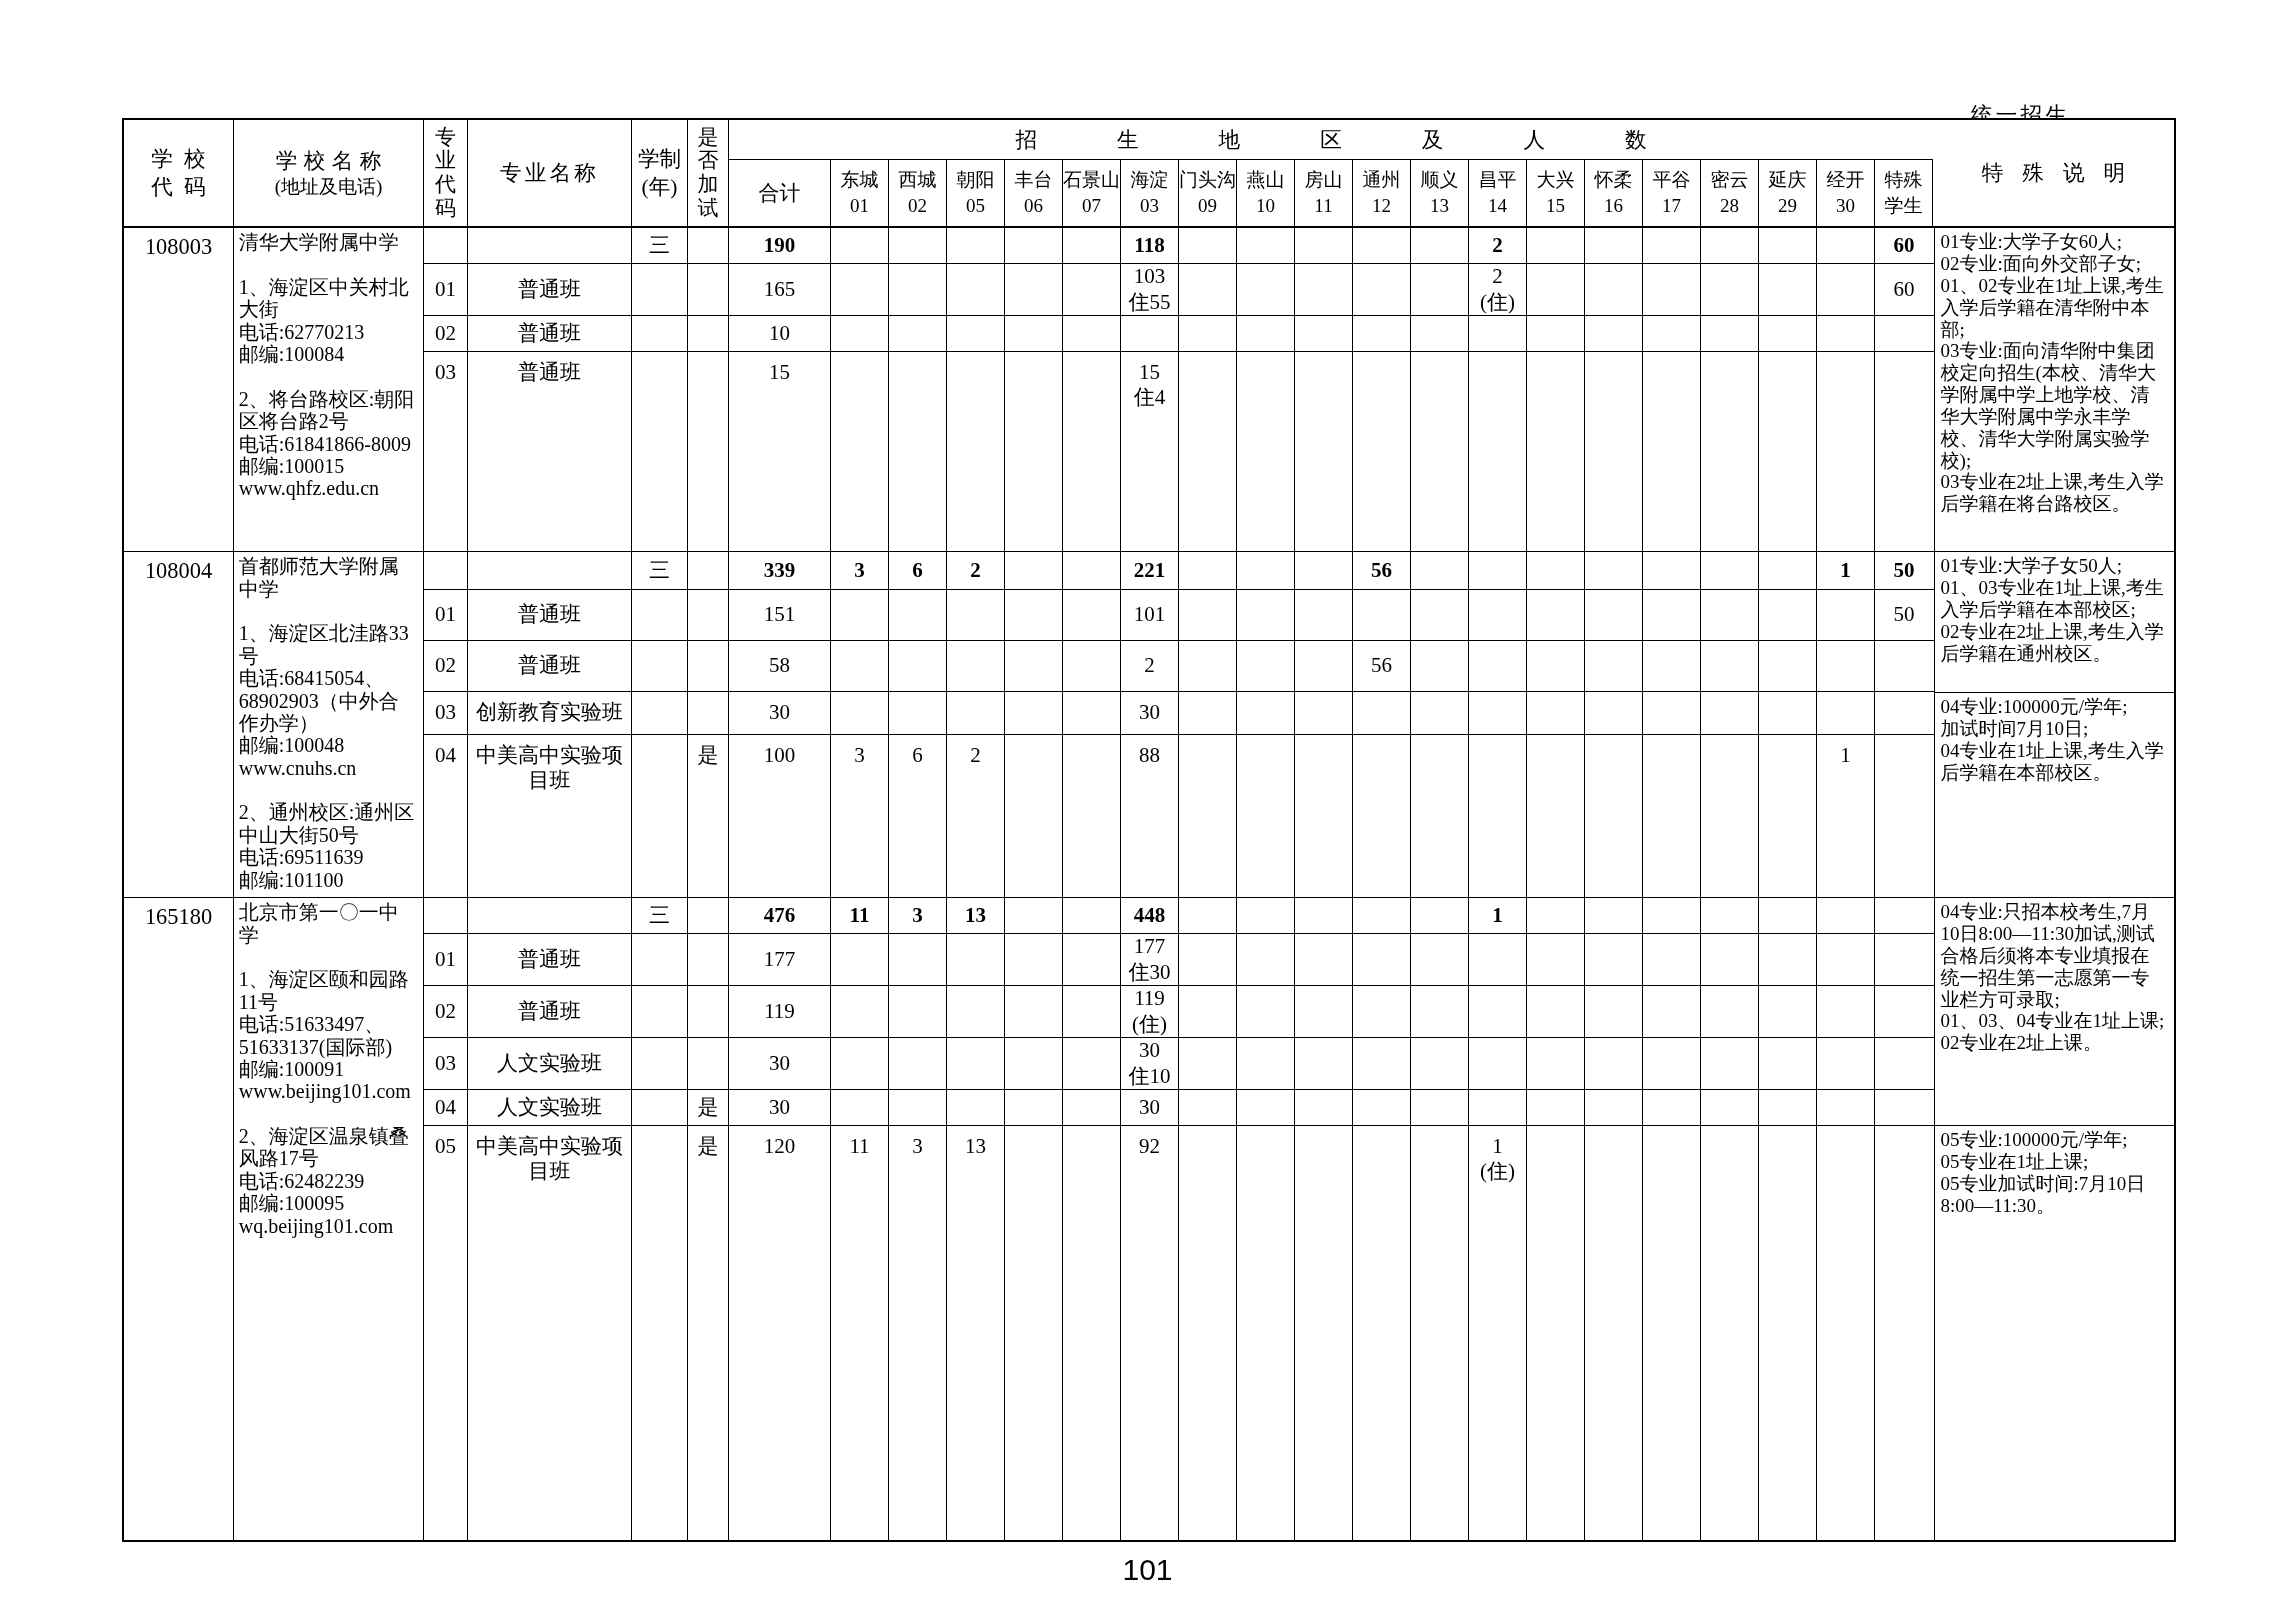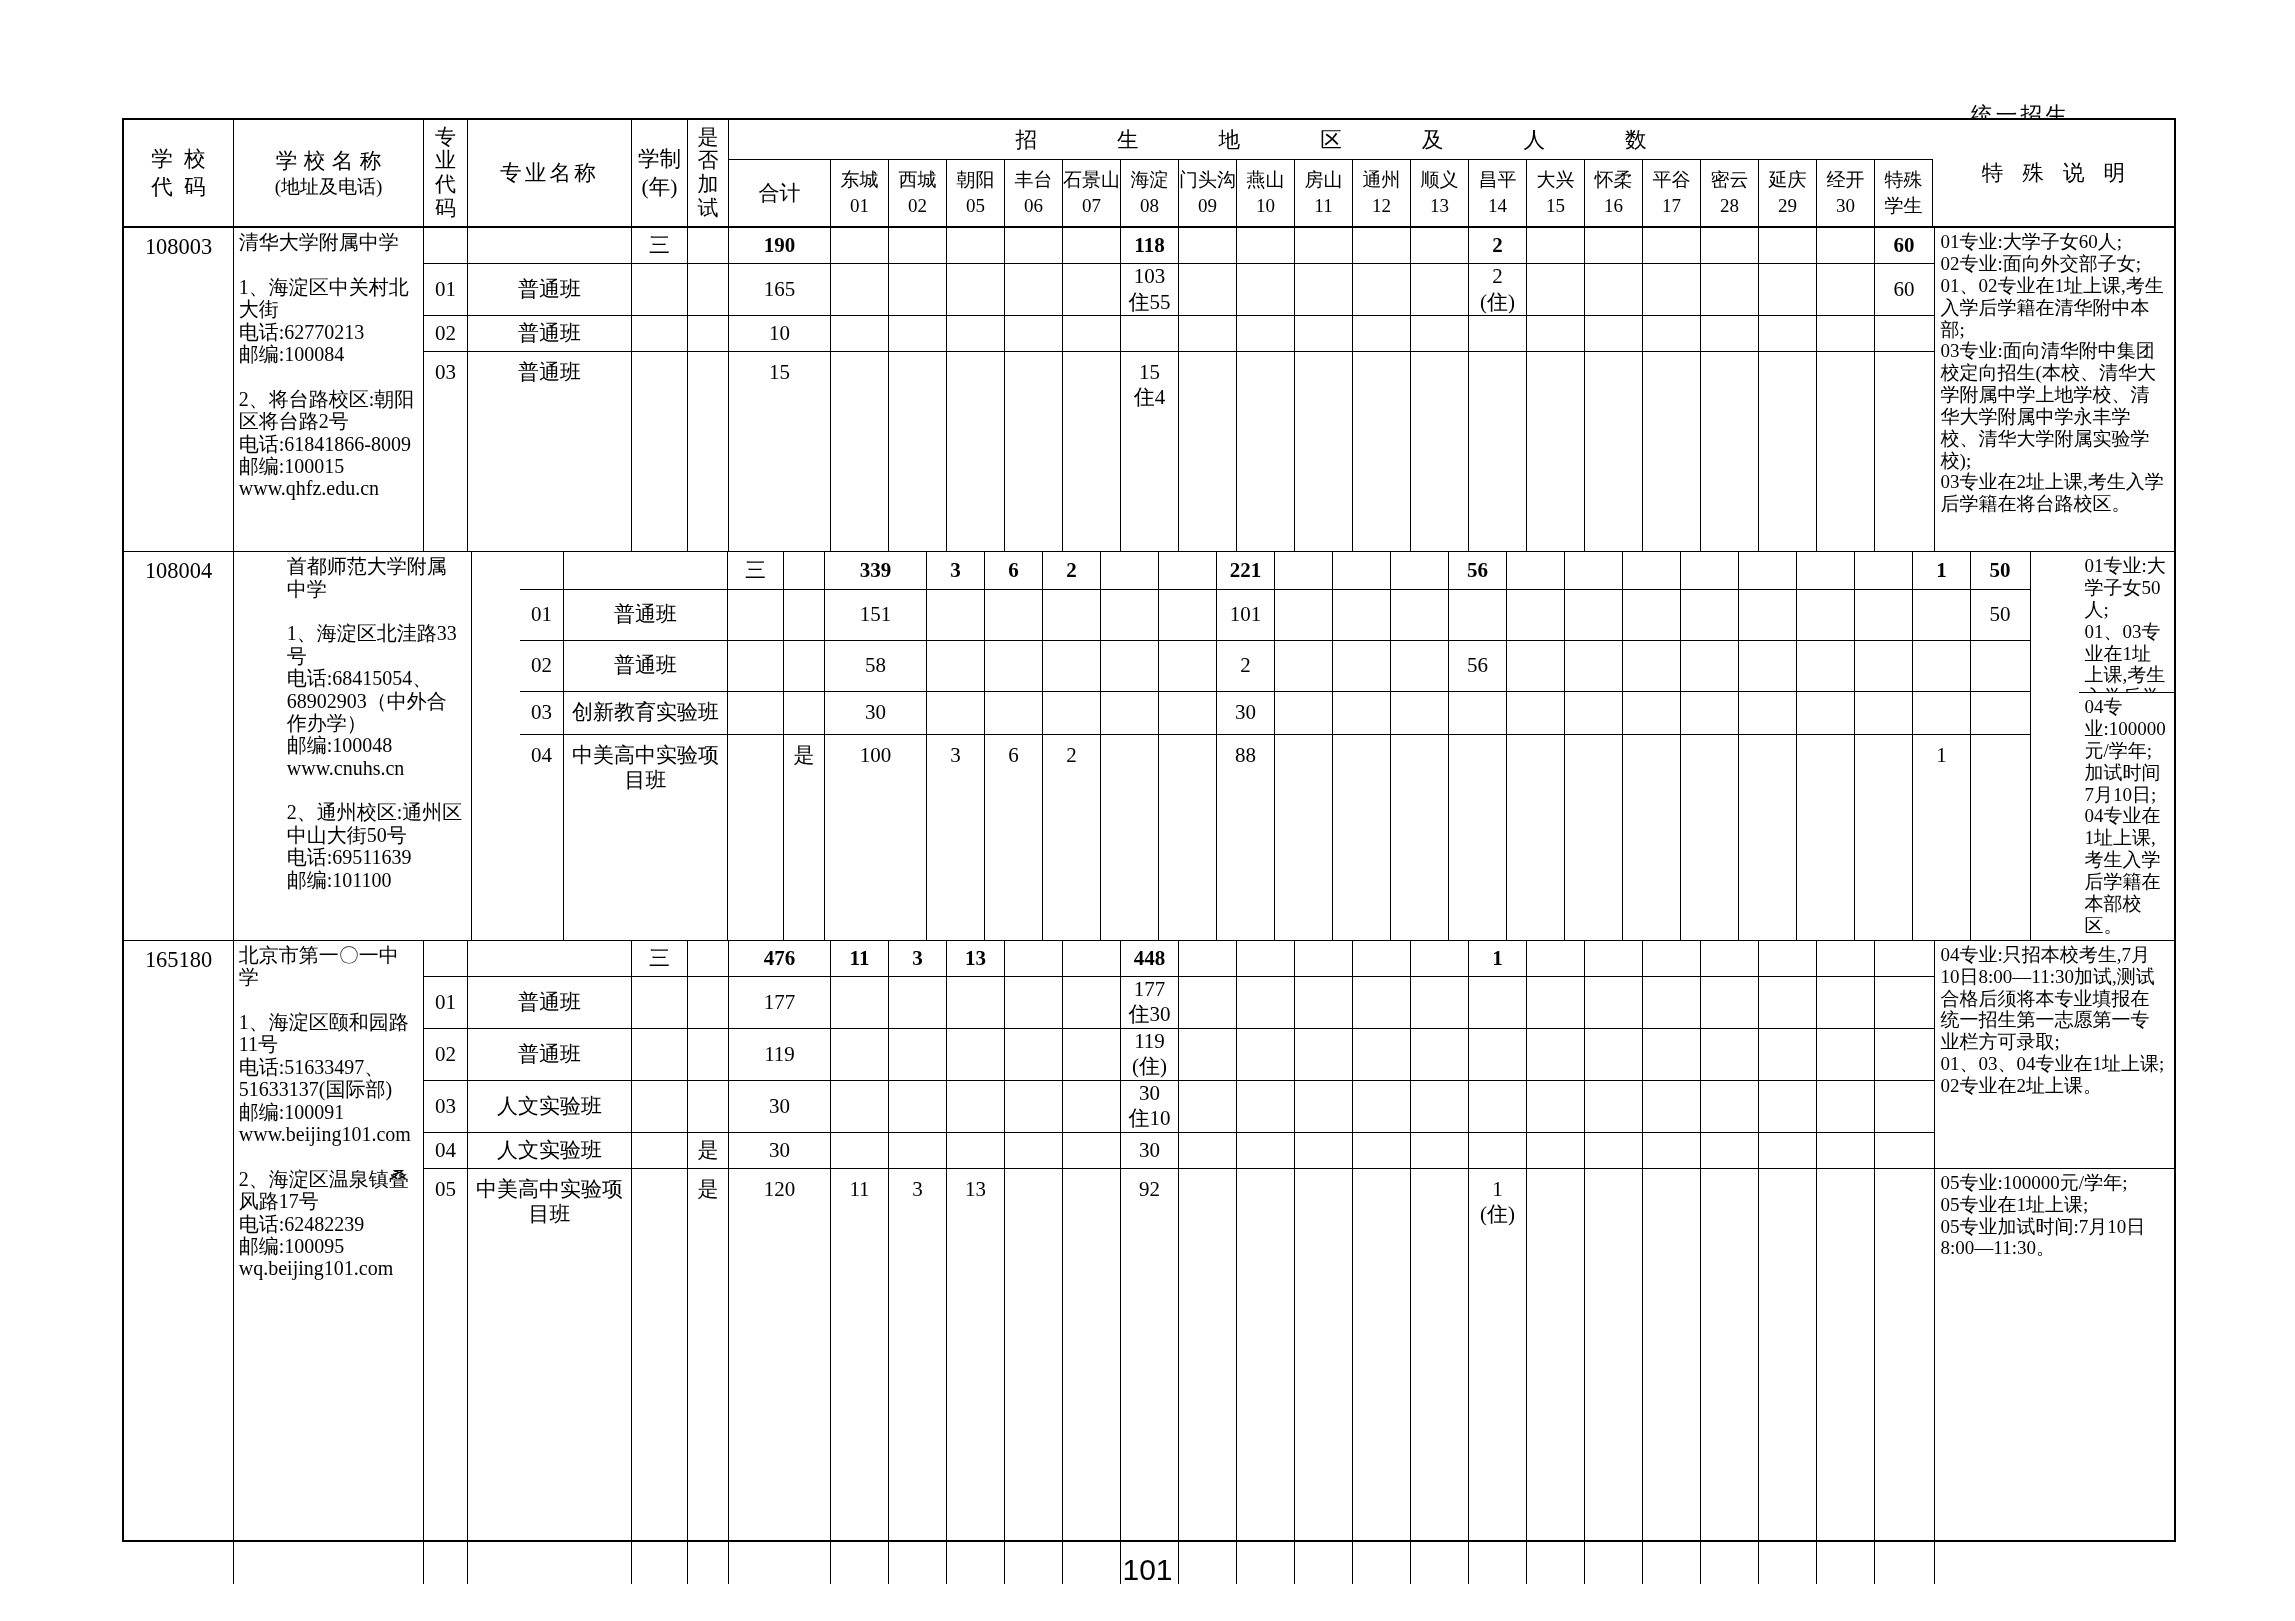--- a/index.html
+++ b/index.html
@@ -19,21 +19,21 @@
   .w-et{width:41px;line-height:1.12;font-size:21px;}
   .region{width:1204px;display:flex;flex-direction:column;flex:0 0 auto;}
   .region-span{flex:0 0 40px;border-bottom:1.6px solid #000;box-sizing:border-box;display:flex;align-items:center;justify-content:center;font-size:21.6px;letter-spacing:80px;padding-left:80px;white-space:nowrap;overflow:hidden;}
   .region-sub{flex:1;display:flex;}
   .hc2{border-right:1.6px solid #000;box-sizing:border-box;width:58px;display:flex;align-items:center;justify-content:center;text-align:center;font-size:19px;line-height:1.35;white-space:pre-line;flex:0 0 auto;}
   .hc2.w-total{width:102px;font-size:21px;}
   .w-notes{flex:1 1 auto;border-right:none;letter-spacing:19px;padding-left:19px;}
   .block{display:flex;border-bottom:1.6px solid #000;box-sizing:border-box;}
   .block:last-child{border-bottom:none;}
   .bh1{flex:0 0 324px;}
-  .bh2{flex:0 0 346px;gap:48px;}
+  .bh2{flex:0 0 346px;}
   .bh3{flex:0 0 643px;}
   .col-code{width:110px;border-right:1.6px solid #000;box-sizing:border-box;text-align:center;padding-top:6.4px;font-size:22.4px;flex:0 0 auto;}
   .col-info{width:190px;border-right:1.6px solid #000;box-sizing:border-box;padding:3.2px 4.8px;font-size:20px;line-height:1.12;white-space:pre-line;flex:0 0 auto;overflow:hidden;}
   .rows{width:1511px;display:flex;flex-direction:column;border-right:1.6px solid #000;box-sizing:border-box;flex:0 0 auto;}
   .drow{display:flex;border-bottom:1.6px solid #000;box-sizing:border-box;flex:0 0 auto;}
   .drow.grow{flex:1 1 auto;border-bottom:none;}
   .drow > div{border-right:1.6px solid #000;box-sizing:border-box;display:flex;align-items:center;justify-content:center;text-align:center;font-size:21px;line-height:1.2;white-space:pre-line;flex:0 0 auto;overflow:hidden;}
   .drow > div:last-child{border-right:none;}
   .mc{width:44px;}
   .mn{width:164px;justify-content:flex-start;text-align:left;padding:0 5.6px;}
@@ -83,21 +83,21 @@
 01</div>
           <div class="hc2">西城
 02</div>
           <div class="hc2">朝阳
 05</div>
           <div class="hc2">丰台
 06</div>
           <div class="hc2">石景山
 07</div>
           <div class="hc2">海淀
-08</div>
+03</div>
           <div class="hc2">门头沟
 09</div>
           <div class="hc2">燕山
 10</div>
           <div class="hc2">房山
 11</div>
           <div class="hc2">通州
 12</div>
           <div class="hc2">顺义
 13</div>

